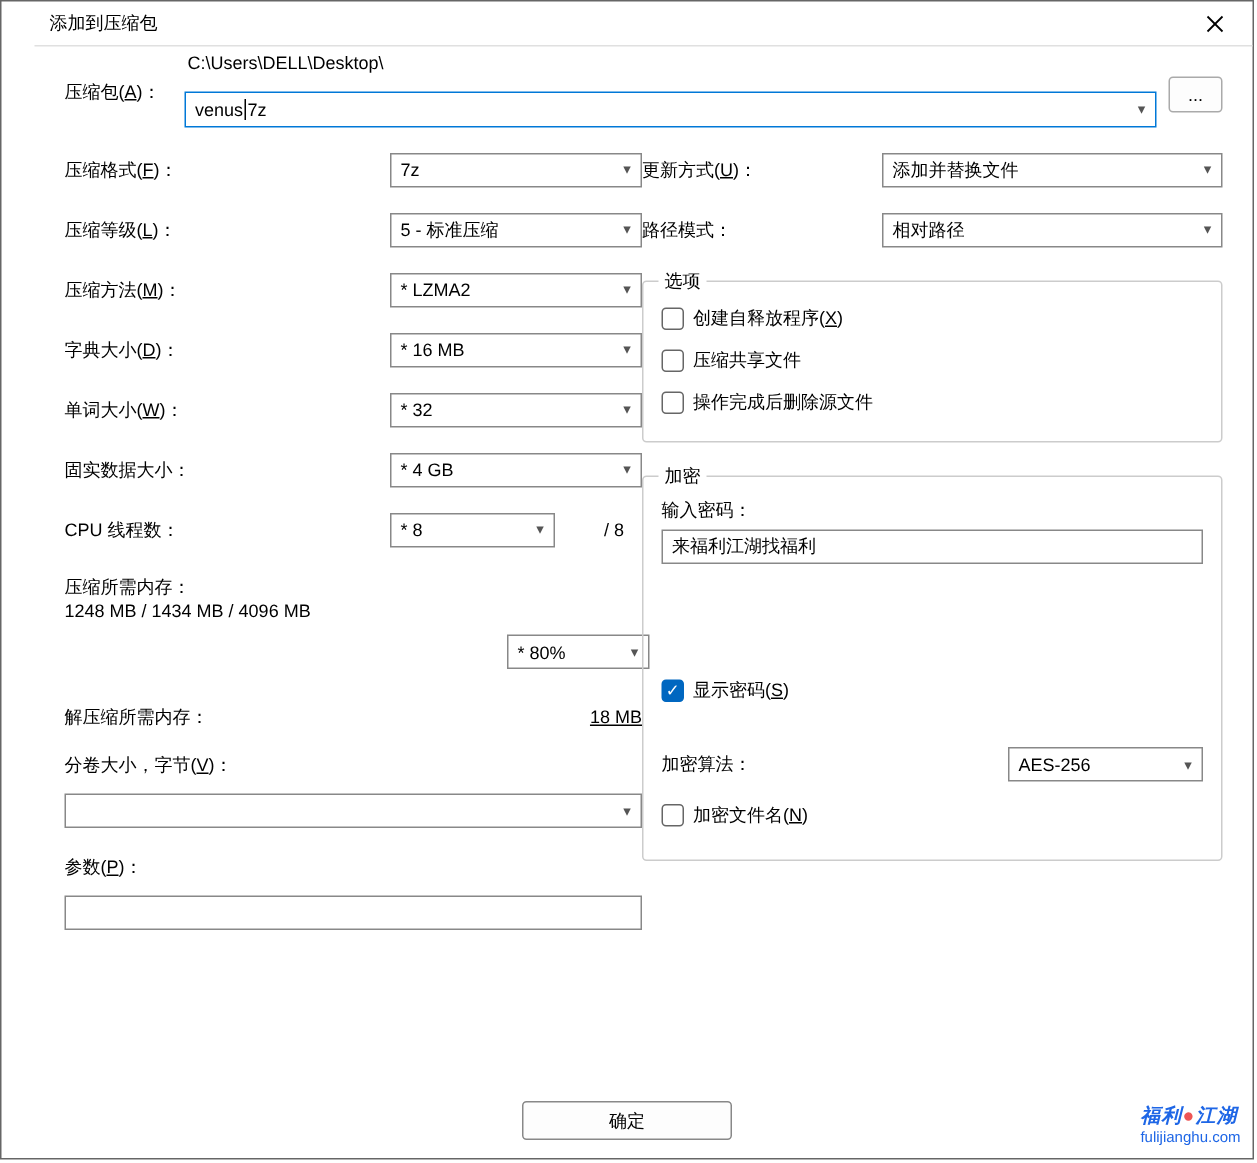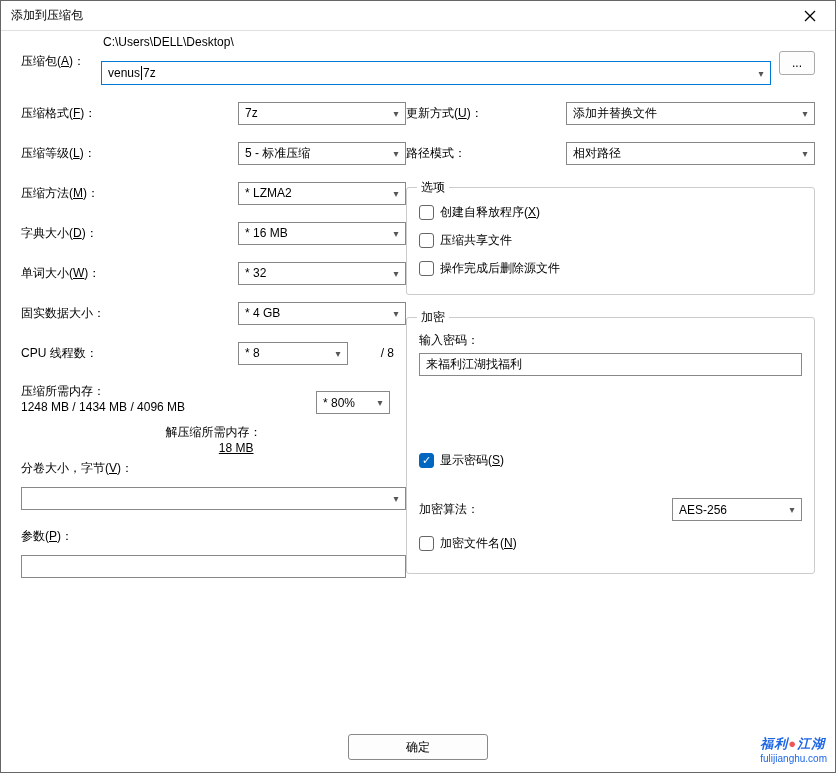--- a/index.html
+++ b/index.html
@@ -11,20 +11,21 @@
     height: 775px;
     overflow: hidden;
     color: #000;
   }
   .window {
     width: 836px;
     height: 773px;
     border: 1px solid #666;
     background: #fff;
     position: relative;
+    padding-left: 22px;
   }
   .titlebar {
     height: 30px;
     display: flex;
     align-items: center;
     padding: 0 10px;
     border-bottom: 1px solid #e0e0e0;
   }
   .titlebar .title { flex: 1; font-size: 12px; }
   .titlebar .close-btn {
@@ -73,21 +74,21 @@
     background: #fff;
     display: flex; align-items: center;
     font-size: 12px;
     padding-left: 6px;
     position: relative;
     cursor: pointer;
   }
   .select .sval { flex: 1; }
   .select .caret { width: 18px; }
   .select.narrow { width: 110px; }
-  .select.mid { width: 74px; }
+  .select.mid { width: 95px; margin-top: 32px; }
   .threads-row .after {
     width: 50px; text-align: right; padding-right: 4px;
   }
   .mem-row { height: 24px; }
   .mem-row .lbl2 { flex: 1; }
   .mem-value { width: 80px; text-align: right; text-decoration: underline; }
   .input-full {
     width: 100%; height: 23px; border: 1px solid #888; background: #fff;
     padding: 0 4px; font-size: 12px; font-family: inherit;
   }
@@ -273,21 +274,21 @@
           <div>压缩所需内存：</div>
           <div>1248 MB / 1434 MB / 4096 MB</div>
         </div>
         <div style="width:90px;padding-top:8px;">
             <div class="select mid">
               <span class="sval">* 80%</span>
               <span class="caret">▾</span>
             </div>
           </div>
       </div>
-      <div class="form-row mem-row" style="margin-top:2px;flex-direction:column;">
+      <div class="form-row mem-row" style="margin-top:12px;">
         <div class="lbl2">解压缩所需内存：</div>
         <div class="mem-value">18 MB</div>
       </div>
       <div class="section-label"><span>分卷大小，字节(</span><span class="underline">V</span><span>)：</span></div>
       <div class="select" style="width:100%;">
           <span class="sval"></span>
           <span class="caret">▾</span>
         </div>
       <div class="section-label" style="margin-top:10px;"><span>参数(</span><span class="underline">P</span><span>)：</span></div>
       <input class="input-full" style="">

